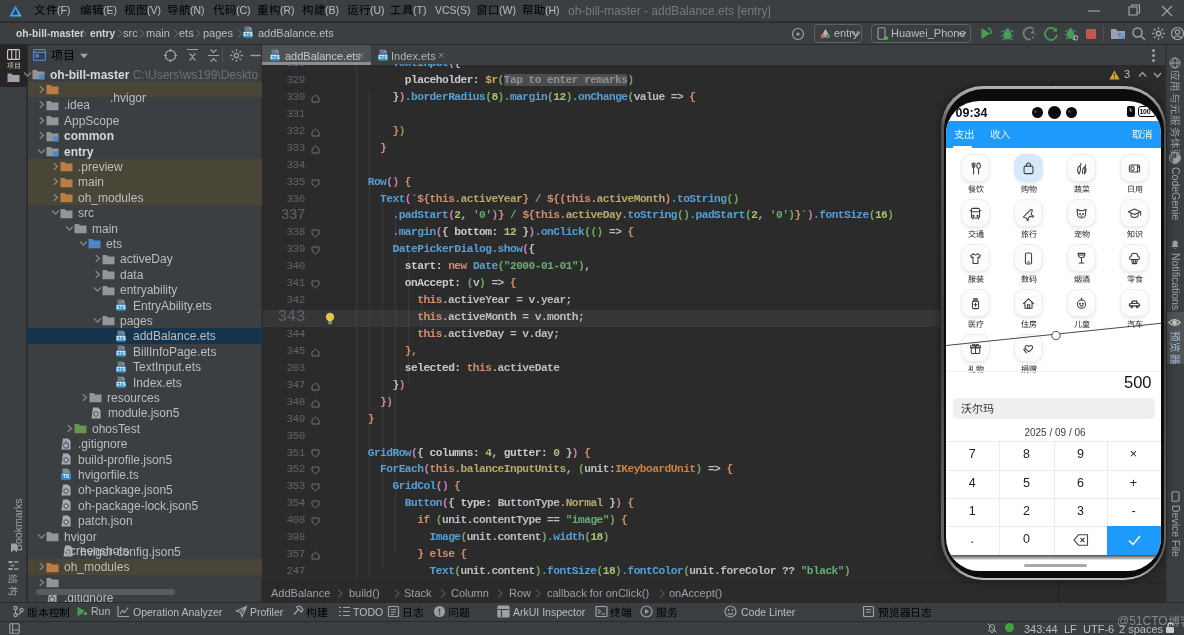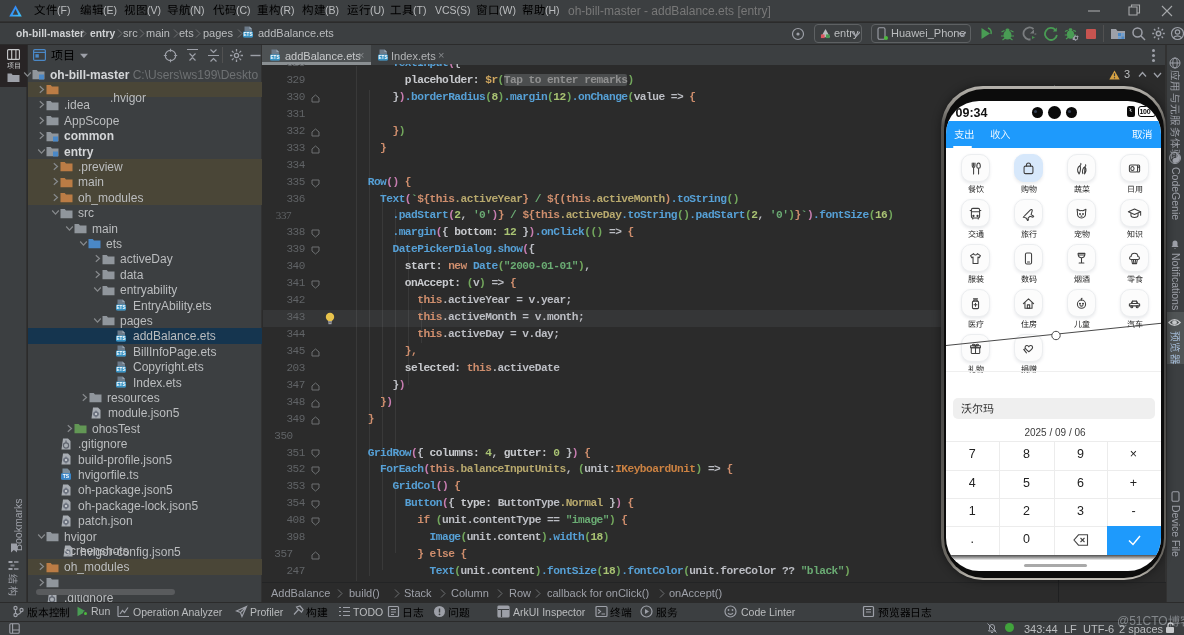--- a/index.html
+++ b/index.html
@@ -479,21 +479,21 @@
 <rect x="1" y="5.5" width="10" height="6" rx="1" fill="#3592c4"></rect>
 <text x="6" y="10.3" font-size="4.6" font-family="Liberation Sans" font-weight="bold" fill="#fff" text-anchor="middle">ETS</text>
         </svg>
 <div class="abs ui" style="left:133px;top:344.7px;white-space:nowrap;width:125px;overflow:hidden;"><span>BillInfoPage.ets</span></div>
 <svg class="abs" style="left:115px;top:360.6px" width="12" height="12" viewBox="0 0 12 12">
 <path d="M2.5 0.5 h5 l2.5 2.5 v8.5 h-7.5 z" fill="#6c7b8a"></path>
           <path d="M7.5 0.5 l2.5 2.5 h-2.5 z" fill="#9aa7b3"></path>
 <rect x="1" y="5.5" width="10" height="6" rx="1" fill="#3592c4"></rect>
 <text x="6" y="10.3" font-size="4.6" font-family="Liberation Sans" font-weight="bold" fill="#fff" text-anchor="middle">ETS</text>
         </svg>
-<div class="abs ui" style="left:133px;top:360.1px;white-space:nowrap;width:125px;overflow:hidden;"><span>Copyright.ets</span></div>
+<div class="abs ui" style="left:133px;top:360.1px;white-space:nowrap;width:125px;overflow:hidden;"><span>TextInput.ets</span></div>
 <svg class="abs" style="left:115px;top:376.0px" width="12" height="12" viewBox="0 0 12 12">
 <path d="M2.5 0.5 h5 l2.5 2.5 v8.5 h-7.5 z" fill="#6c7b8a"></path>
           <path d="M7.5 0.5 l2.5 2.5 h-2.5 z" fill="#9aa7b3"></path>
 <rect x="1" y="5.5" width="10" height="6" rx="1" fill="#3592c4"></rect>
 <text x="6" y="10.3" font-size="4.6" font-family="Liberation Sans" font-weight="bold" fill="#fff" text-anchor="middle">ETS</text>
         </svg>
 <div class="abs ui" style="left:133px;top:375.5px;white-space:nowrap;width:125px;overflow:hidden;"><span>Index.ets</span></div>
 <svg class="abs" style="left:80px;top:392.90000000000003px" width="9" height="9" viewBox="0 0 9 9">
           <path d="M2.8 1.2 L6.5 4.5 L2.8 7.8" fill="none" stroke="#878a8d" stroke-width="1.2"></path>
         </svg>
@@ -648,61 +648,61 @@
 <div style="position:absolute;left:0px;top:58.8px;width:43px;text-align:right;font-family:'Liberation Mono',monospace;font-size:11px;line-height:17px;letter-spacing:-0.4px;color:#606366">332</div>
 <div style="position:absolute;left:81.0px;top:58.8px;white-space:pre;font-family:'Liberation Mono',monospace;font-weight:bold;font-size:11.2px;line-height:17px;letter-spacing:-0.53px"><span style="color:#bcbec4">&nbsp;&nbsp;&nbsp;&nbsp;&nbsp;&nbsp;&nbsp;&nbsp;</span><span style="color:#cf8e6d">}</span><span style="color:#72a65c">)</span></div>
 <div style="position:absolute;left:0px;top:75.7px;width:43px;text-align:right;font-family:'Liberation Mono',monospace;font-size:11px;line-height:17px;letter-spacing:-0.4px;color:#606366">333</div>
 <div style="position:absolute;left:81.0px;top:75.7px;white-space:pre;font-family:'Liberation Mono',monospace;font-weight:bold;font-size:11.2px;line-height:17px;letter-spacing:-0.53px"><span style="color:#bcbec4">&nbsp;&nbsp;&nbsp;&nbsp;&nbsp;&nbsp;</span><span style="color:#cf8e6d">}</span></div>
 <div style="position:absolute;left:0px;top:92.7px;width:43px;text-align:right;font-family:'Liberation Mono',monospace;font-size:11px;line-height:17px;letter-spacing:-0.4px;color:#606366">334</div>
 <div style="position:absolute;left:81.0px;top:92.7px;white-space:pre;font-family:'Liberation Mono',monospace;font-weight:bold;font-size:11.2px;line-height:17px;letter-spacing:-0.53px"></div>
 <div style="position:absolute;left:0px;top:109.6px;width:43px;text-align:right;font-family:'Liberation Mono',monospace;font-size:11px;line-height:17px;letter-spacing:-0.4px;color:#606366">335</div>
 <div style="position:absolute;left:81.0px;top:109.6px;white-space:pre;font-family:'Liberation Mono',monospace;font-weight:bold;font-size:11.2px;line-height:17px;letter-spacing:-0.53px"><span style="color:#bcbec4">&nbsp;&nbsp;&nbsp;&nbsp;</span><span style="color:#56a0d6">Row</span><span style="color:#c77db0">()</span><span style="color:#bcbec4">&nbsp;</span><span style="color:#cf8e6d">{</span></div>
 <div style="position:absolute;left:0px;top:126.5px;width:43px;text-align:right;font-family:'Liberation Mono',monospace;font-size:11px;line-height:17px;letter-spacing:-0.4px;color:#606366">336</div>
 <div style="position:absolute;left:81.0px;top:126.5px;white-space:pre;font-family:'Liberation Mono',monospace;font-weight:bold;font-size:11.2px;line-height:17px;letter-spacing:-0.53px"><span style="color:#bcbec4">&nbsp;&nbsp;&nbsp;&nbsp;&nbsp;&nbsp;</span><span style="color:#56a0d6">Text</span><span style="color:#c77db0">(</span><span style="color:#6aab73">`</span><span style="color:#cf8e6d">${</span><span style="color:#cf8e6d">this</span><span style="color:#b8a96d">.activeYear</span><span style="color:#cf8e6d">}</span><span style="color:#6aab73">&nbsp;/&nbsp;</span><span style="color:#cf8e6d">${(</span><span style="color:#cf8e6d">this</span><span style="color:#b8a96d">.activeMonth</span><span style="color:#cf8e6d">)</span><span style="color:#56a0d6">.toString</span><span style="color:#72a65c">()</span></div>
-<div style="position:absolute;left:0px;top:143.4px;width:43px;text-align:center;font-family:Liberation Serif, serif;font-size:11px;line-height:17px;letter-spacing:-0.4px;color:#606366">337</div>
+<div style="position:absolute;left:0px;top:143.4px;width:43px;text-align:right;font-family:Liberation Mono, monospace;font-size:14px;line-height:17px;letter-spacing:-0.4px;color:#606366">337</div>
 <div style="position:absolute;left:81.0px;top:143.4px;white-space:pre;font-family:'Liberation Mono',monospace;font-weight:bold;font-size:11.2px;line-height:17px;letter-spacing:-0.53px"><span style="color:#bcbec4">&nbsp;&nbsp;&nbsp;&nbsp;&nbsp;&nbsp;&nbsp;&nbsp;</span><span style="color:#56a0d6">.padStart</span><span style="color:#c77db0">(</span><span style="color:#a9c373">2</span><span style="color:#bcbec4">,&nbsp;</span><span style="color:#6aab73">'0'</span><span style="color:#c77db0">)</span><span style="color:#cf8e6d">}</span><span style="color:#6aab73">&nbsp;/&nbsp;</span><span style="color:#cf8e6d">${</span><span style="color:#cf8e6d">this</span><span style="color:#b8a96d">.activeDay</span><span style="color:#56a0d6">.toString</span><span style="color:#72a65c">()</span><span style="color:#56a0d6">.padStart</span><span style="color:#72a65c">(</span><span style="color:#a9c373">2</span><span style="color:#bcbec4">,&nbsp;</span><span style="color:#6aab73">'0'</span><span style="color:#72a65c">)</span><span style="color:#cf8e6d">}</span><span style="color:#6aab73">`</span><span style="color:#c77db0">)</span><span style="color:#56a0d6">.fontSize</span><span style="color:#72a65c">(</span><span style="color:#a9c373">16</span><span style="color:#72a65c">)</span></div>
 <div style="position:absolute;left:0px;top:160.4px;width:43px;text-align:right;font-family:'Liberation Mono',monospace;font-size:11px;line-height:17px;letter-spacing:-0.4px;color:#606366">338</div>
 <div style="position:absolute;left:81.0px;top:160.4px;white-space:pre;font-family:'Liberation Mono',monospace;font-weight:bold;font-size:11.2px;line-height:17px;letter-spacing:-0.53px"><span style="color:#bcbec4">&nbsp;&nbsp;&nbsp;&nbsp;&nbsp;&nbsp;&nbsp;&nbsp;</span><span style="color:#56a0d6">.margin</span><span style="color:#c77db0">(</span><span style="color:#bcbec4">{&nbsp;</span><span style="color:#c8cace">bottom:&nbsp;</span><span style="color:#a9c373">12</span><span style="color:#bcbec4">&nbsp;}</span><span style="color:#c77db0">)</span><span style="color:#56a0d6">.onClick</span><span style="color:#72a65c">(()</span><span style="color:#bcbec4">&nbsp;=&gt;&nbsp;</span><span style="color:#cf8e6d">{</span></div>
 <div style="position:absolute;left:0px;top:177.3px;width:43px;text-align:right;font-family:'Liberation Mono',monospace;font-size:11px;line-height:17px;letter-spacing:-0.4px;color:#606366">339</div>
 <div style="position:absolute;left:81.0px;top:177.3px;white-space:pre;font-family:'Liberation Mono',monospace;font-weight:bold;font-size:11.2px;line-height:17px;letter-spacing:-0.53px"><span style="color:#bcbec4">&nbsp;&nbsp;&nbsp;&nbsp;&nbsp;&nbsp;&nbsp;&nbsp;</span><span style="color:#56a0d6">DatePickerDialog</span><span style="color:#56a0d6">.show</span><span style="color:#c77db0">(</span><span style="color:#bcbec4">{</span></div>
 <div style="position:absolute;left:0px;top:194.2px;width:43px;text-align:right;font-family:'Liberation Mono',monospace;font-size:11px;line-height:17px;letter-spacing:-0.4px;color:#606366">340</div>
 <div style="position:absolute;left:81.0px;top:194.2px;white-space:pre;font-family:'Liberation Mono',monospace;font-weight:bold;font-size:11.2px;line-height:17px;letter-spacing:-0.53px"><span style="color:#bcbec4">&nbsp;&nbsp;&nbsp;&nbsp;&nbsp;&nbsp;&nbsp;&nbsp;&nbsp;&nbsp;</span><span style="color:#c8cace">start:&nbsp;</span><span style="color:#cf8e6d">new</span><span style="color:#bcbec4">&nbsp;</span><span style="color:#56a0d6">Date</span><span style="color:#72a65c">(</span><span style="color:#6aab73">"2000-01-01"</span><span style="color:#72a65c">)</span><span style="color:#bcbec4">,</span></div>
 <div style="position:absolute;left:0px;top:211.2px;width:43px;text-align:right;font-family:'Liberation Mono',monospace;font-size:11px;line-height:17px;letter-spacing:-0.4px;color:#606366">341</div>
 <div style="position:absolute;left:81.0px;top:211.2px;white-space:pre;font-family:'Liberation Mono',monospace;font-weight:bold;font-size:11.2px;line-height:17px;letter-spacing:-0.53px"><span style="color:#bcbec4">&nbsp;&nbsp;&nbsp;&nbsp;&nbsp;&nbsp;&nbsp;&nbsp;&nbsp;&nbsp;</span><span style="color:#c8cace">onAccept:&nbsp;</span><span style="color:#72a65c">(</span><span style="color:#bcbec4">v</span><span style="color:#72a65c">)</span><span style="color:#bcbec4">&nbsp;=&gt;&nbsp;</span><span style="color:#cf8e6d">{</span></div>
 <div style="position:absolute;left:0px;top:228.1px;width:43px;text-align:right;font-family:'Liberation Mono',monospace;font-size:11px;line-height:17px;letter-spacing:-0.4px;color:#606366">342</div>
 <div style="position:absolute;left:81.0px;top:228.1px;white-space:pre;font-family:'Liberation Mono',monospace;font-weight:bold;font-size:11.2px;line-height:17px;letter-spacing:-0.53px"><span style="color:#bcbec4">&nbsp;&nbsp;&nbsp;&nbsp;&nbsp;&nbsp;&nbsp;&nbsp;&nbsp;&nbsp;&nbsp;&nbsp;</span><span style="color:#cf8e6d">this</span><span style="color:#bcbec4">.activeYear&nbsp;=&nbsp;v.year;</span></div>
-<div style="position:absolute;left:0px;top:245.0px;width:43px;text-align:right;font-family:'Liberation Mono',monospace;font-size:11px;line-height:17px;letter-spacing:-0.4px;color:#606366">343</div>
+<div style="position:absolute;left:0px;top:245.0px;width:43px;text-align:right;font-family:'Liberation Mono',monospace;font-size:16px;line-height:17px;letter-spacing:-0.4px;color:#606366">343</div>
 <div style="position:absolute;left:81.0px;top:245.0px;white-space:pre;font-family:'Liberation Mono',monospace;font-weight:bold;font-size:11.2px;line-height:17px;letter-spacing:-0.53px"><span style="color:#bcbec4">&nbsp;&nbsp;&nbsp;&nbsp;&nbsp;&nbsp;&nbsp;&nbsp;&nbsp;&nbsp;&nbsp;&nbsp;</span><span style="color:#cf8e6d">this</span><span style="color:#bcbec4">.activeMonth&nbsp;=&nbsp;v.month;</span></div>
 <div style="position:absolute;left:0px;top:261.9px;width:43px;text-align:right;font-family:'Liberation Mono',monospace;font-size:11px;line-height:17px;letter-spacing:-0.4px;color:#606366">344</div>
 <div style="position:absolute;left:81.0px;top:261.9px;white-space:pre;font-family:'Liberation Mono',monospace;font-weight:bold;font-size:11.2px;line-height:17px;letter-spacing:-0.53px"><span style="color:#bcbec4">&nbsp;&nbsp;&nbsp;&nbsp;&nbsp;&nbsp;&nbsp;&nbsp;&nbsp;&nbsp;&nbsp;&nbsp;</span><span style="color:#cf8e6d">this</span><span style="color:#bcbec4">.activeDay&nbsp;=&nbsp;v.day;</span></div>
 <div style="position:absolute;left:0px;top:278.9px;width:43px;text-align:right;font-family:'Liberation Mono',monospace;font-size:11px;line-height:17px;letter-spacing:-0.4px;color:#606366">345</div>
 <div style="position:absolute;left:81.0px;top:278.9px;white-space:pre;font-family:'Liberation Mono',monospace;font-weight:bold;font-size:11.2px;line-height:17px;letter-spacing:-0.53px"><span style="color:#bcbec4">&nbsp;&nbsp;&nbsp;&nbsp;&nbsp;&nbsp;&nbsp;&nbsp;&nbsp;&nbsp;</span><span style="color:#cf8e6d">},</span></div>
 <div style="position:absolute;left:0px;top:295.8px;width:43px;text-align:right;font-family:'Liberation Mono',monospace;font-size:11px;line-height:17px;letter-spacing:-0.4px;color:#606366">203</div>
 <div style="position:absolute;left:81.0px;top:295.8px;white-space:pre;font-family:'Liberation Mono',monospace;font-weight:bold;font-size:11.2px;line-height:17px;letter-spacing:-0.53px"><span style="color:#bcbec4">&nbsp;&nbsp;&nbsp;&nbsp;&nbsp;&nbsp;&nbsp;&nbsp;&nbsp;&nbsp;</span><span style="color:#c8cace">selected:&nbsp;</span><span style="color:#cf8e6d">this</span><span style="color:#bcbec4">.activeDate</span></div>
 <div style="position:absolute;left:0px;top:312.7px;width:43px;text-align:right;font-family:'Liberation Mono',monospace;font-size:11px;line-height:17px;letter-spacing:-0.4px;color:#606366">347</div>
 <div style="position:absolute;left:81.0px;top:312.7px;white-space:pre;font-family:'Liberation Mono',monospace;font-weight:bold;font-size:11.2px;line-height:17px;letter-spacing:-0.53px"><span style="color:#bcbec4">&nbsp;&nbsp;&nbsp;&nbsp;&nbsp;&nbsp;&nbsp;&nbsp;</span><span style="color:#bcbec4">}</span><span style="color:#c77db0">)</span></div>
 <div style="position:absolute;left:0px;top:329.7px;width:43px;text-align:right;font-family:'Liberation Mono',monospace;font-size:11px;line-height:17px;letter-spacing:-0.4px;color:#606366">348</div>
 <div style="position:absolute;left:81.0px;top:329.7px;white-space:pre;font-family:'Liberation Mono',monospace;font-weight:bold;font-size:11.2px;line-height:17px;letter-spacing:-0.53px"><span style="color:#bcbec4">&nbsp;&nbsp;&nbsp;&nbsp;&nbsp;&nbsp;</span><span style="color:#cf8e6d">}</span><span style="color:#c77db0">)</span></div>
 <div style="position:absolute;left:0px;top:346.6px;width:43px;text-align:right;font-family:'Liberation Mono',monospace;font-size:11px;line-height:17px;letter-spacing:-0.4px;color:#606366">349</div>
 <div style="position:absolute;left:81.0px;top:346.6px;white-space:pre;font-family:'Liberation Mono',monospace;font-weight:bold;font-size:11.2px;line-height:17px;letter-spacing:-0.53px"><span style="color:#bcbec4">&nbsp;&nbsp;&nbsp;&nbsp;</span><span style="color:#cf8e6d">}</span></div>
-<div style="position:absolute;left:0px;top:363.5px;width:43px;text-align:center;font-family:'Liberation Mono',monospace;font-size:11px;line-height:17px;letter-spacing:-0.4px;color:#606366">350</div>
+<div style="position:absolute;left:0px;top:363.5px;width:43px;text-align:right;font-family:'Liberation Mono',monospace;font-size:11px;line-height:17px;letter-spacing:-0.4px;color:#606366">350</div>
 <div style="position:absolute;left:81.0px;top:363.5px;white-space:pre;font-family:'Liberation Mono',monospace;font-weight:bold;font-size:11.2px;line-height:17px;letter-spacing:-0.53px"></div>
 <div style="position:absolute;left:0px;top:380.5px;width:43px;text-align:right;font-family:'Liberation Mono',monospace;font-size:11px;line-height:17px;letter-spacing:-0.4px;color:#606366">351</div>
 <div style="position:absolute;left:81.0px;top:380.5px;white-space:pre;font-family:'Liberation Mono',monospace;font-weight:bold;font-size:11.2px;line-height:17px;letter-spacing:-0.53px"><span style="color:#bcbec4">&nbsp;&nbsp;&nbsp;&nbsp;</span><span style="color:#56a0d6">GridRow</span><span style="color:#c77db0">(</span><span style="color:#bcbec4">{&nbsp;</span><span style="color:#c8cace">columns:&nbsp;</span><span style="color:#a9c373">4</span><span style="color:#bcbec4">,&nbsp;</span><span style="color:#c8cace">gutter:&nbsp;</span><span style="color:#a9c373">0</span><span style="color:#bcbec4">&nbsp;}</span><span style="color:#c77db0">)</span><span style="color:#bcbec4">&nbsp;</span><span style="color:#cf8e6d">{</span></div>
 <div style="position:absolute;left:0px;top:397.4px;width:43px;text-align:right;font-family:'Liberation Mono',monospace;font-size:11px;line-height:17px;letter-spacing:-0.4px;color:#606366">352</div>
 <div style="position:absolute;left:81.0px;top:397.4px;white-space:pre;font-family:'Liberation Mono',monospace;font-weight:bold;font-size:11.2px;line-height:17px;letter-spacing:-0.53px"><span style="color:#bcbec4">&nbsp;&nbsp;&nbsp;&nbsp;&nbsp;&nbsp;</span><span style="color:#56a0d6">ForEach</span><span style="color:#c77db0">(</span><span style="color:#cf8e6d">this</span><span style="color:#b8a96d">.balanceInputUnits</span><span style="color:#bcbec4">,&nbsp;</span><span style="color:#72a65c">(</span><span style="color:#bcbec4">unit:</span><span style="color:#cc8242">IKeyboardUnit</span><span style="color:#72a65c">)</span><span style="color:#bcbec4">&nbsp;=&gt;&nbsp;</span><span style="color:#cf8e6d">{</span></div>
 <div style="position:absolute;left:0px;top:414.3px;width:43px;text-align:right;font-family:'Liberation Mono',monospace;font-size:11px;line-height:17px;letter-spacing:-0.4px;color:#606366">353</div>
 <div style="position:absolute;left:81.0px;top:414.3px;white-space:pre;font-family:'Liberation Mono',monospace;font-weight:bold;font-size:11.2px;line-height:17px;letter-spacing:-0.53px"><span style="color:#bcbec4">&nbsp;&nbsp;&nbsp;&nbsp;&nbsp;&nbsp;&nbsp;&nbsp;</span><span style="color:#56a0d6">GridCol</span><span style="color:#c77db0">()</span><span style="color:#bcbec4">&nbsp;</span><span style="color:#cf8e6d">{</span></div>
 <div style="position:absolute;left:0px;top:431.2px;width:43px;text-align:right;font-family:'Liberation Mono',monospace;font-size:11px;line-height:17px;letter-spacing:-0.4px;color:#606366">354</div>
 <div style="position:absolute;left:81.0px;top:431.2px;white-space:pre;font-family:'Liberation Mono',monospace;font-weight:bold;font-size:11.2px;line-height:17px;letter-spacing:-0.53px"><span style="color:#bcbec4">&nbsp;&nbsp;&nbsp;&nbsp;&nbsp;&nbsp;&nbsp;&nbsp;&nbsp;&nbsp;</span><span style="color:#56a0d6">Button</span><span style="color:#c77db0">(</span><span style="color:#bcbec4">{&nbsp;</span><span style="color:#c8cace">type:&nbsp;</span><span style="color:#bcbec4">ButtonType</span><span style="color:#b8a96d">.Normal</span><span style="color:#bcbec4">&nbsp;}</span><span style="color:#c77db0">)</span><span style="color:#bcbec4">&nbsp;</span><span style="color:#cf8e6d">{</span></div>
 <div style="position:absolute;left:0px;top:448.2px;width:43px;text-align:right;font-family:'Liberation Mono',monospace;font-size:11px;line-height:17px;letter-spacing:-0.4px;color:#606366">408</div>
 <div style="position:absolute;left:81.0px;top:448.2px;white-space:pre;font-family:'Liberation Mono',monospace;font-weight:bold;font-size:11.2px;line-height:17px;letter-spacing:-0.53px"><span style="color:#bcbec4">&nbsp;&nbsp;&nbsp;&nbsp;&nbsp;&nbsp;&nbsp;&nbsp;&nbsp;&nbsp;&nbsp;&nbsp;</span><span style="color:#cf8e6d">if</span><span style="color:#bcbec4">&nbsp;</span><span style="color:#72a65c">(</span><span style="color:#bcbec4">unit.contentType&nbsp;</span><span style="color:#bcbec4">==&nbsp;</span><span style="color:#6aab73">"image"</span><span style="color:#72a65c">)</span><span style="color:#bcbec4">&nbsp;</span><span style="color:#cf8e6d">{</span></div>
 <div style="position:absolute;left:0px;top:465.1px;width:43px;text-align:right;font-family:'Liberation Mono',monospace;font-size:11px;line-height:17px;letter-spacing:-0.4px;color:#606366">398</div>
 <div style="position:absolute;left:81.0px;top:465.1px;white-space:pre;font-family:'Liberation Mono',monospace;font-weight:bold;font-size:11.2px;line-height:17px;letter-spacing:-0.53px"><span style="color:#bcbec4">&nbsp;&nbsp;&nbsp;&nbsp;&nbsp;&nbsp;&nbsp;&nbsp;&nbsp;&nbsp;&nbsp;&nbsp;&nbsp;&nbsp;</span><span style="color:#56a0d6">Image</span><span style="color:#72a65c">(</span><span style="color:#bcbec4">unit.content</span><span style="color:#72a65c">)</span><span style="color:#56a0d6">.width</span><span style="color:#72a65c">(</span><span style="color:#a9c373">18</span><span style="color:#72a65c">)</span></div>
-<div style="position:absolute;left:0px;top:482.0px;width:43px;text-align:center;font-family:'Liberation Mono',monospace;font-size:11px;line-height:17px;letter-spacing:-0.4px;color:#606366">357</div>
+<div style="position:absolute;left:0px;top:482.0px;width:43px;text-align:right;font-family:'Liberation Mono',monospace;font-size:11px;line-height:17px;letter-spacing:-0.4px;color:#606366">357</div>
 <div style="position:absolute;left:81.0px;top:482.0px;white-space:pre;font-family:'Liberation Mono',monospace;font-weight:bold;font-size:11.2px;line-height:17px;letter-spacing:-0.53px"><span style="color:#bcbec4">&nbsp;&nbsp;&nbsp;&nbsp;&nbsp;&nbsp;&nbsp;&nbsp;&nbsp;&nbsp;&nbsp;&nbsp;</span><span style="color:#cf8e6d">}</span><span style="color:#bcbec4">&nbsp;</span><span style="color:#cf8e6d">else</span><span style="color:#bcbec4">&nbsp;</span><span style="color:#cf8e6d">{</span></div>
 <div style="position:absolute;left:0px;top:499.0px;width:43px;text-align:right;font-family:'Liberation Mono',monospace;font-size:11px;line-height:17px;letter-spacing:-0.4px;color:#606366">247</div>
 <div style="position:absolute;left:81.0px;top:499.0px;white-space:pre;font-family:'Liberation Mono',monospace;font-weight:bold;font-size:11.2px;line-height:17px;letter-spacing:-0.53px"><span style="color:#bcbec4">&nbsp;&nbsp;&nbsp;&nbsp;&nbsp;&nbsp;&nbsp;&nbsp;&nbsp;&nbsp;&nbsp;&nbsp;&nbsp;&nbsp;</span><span style="color:#56a0d6">Text</span><span style="color:#72a65c">(</span><span style="color:#bcbec4">unit.content</span><span style="color:#72a65c">)</span><span style="color:#56a0d6">.fontSize</span><span style="color:#72a65c">(</span><span style="color:#a9c373">18</span><span style="color:#72a65c">)</span><span style="color:#56a0d6">.fontColor</span><span style="color:#72a65c">(</span><span style="color:#bcbec4">unit.foreColor&nbsp;</span><span style="color:#bcbec4">??&nbsp;</span><span style="color:#6aab73">"black"</span><span style="color:#72a65c">)</span></div>
 </div>
 <svg class="abs" style="left:311px;top:94px" width="9" height="9" viewBox="0 0 9 9">
           <path d="M1 8 h7 V4 L4.5 1 L1 4 z" fill="none" stroke="#6e7173" stroke-width="1"></path>
         </svg>
 <svg class="abs" style="left:311px;top:128px" width="9" height="9" viewBox="0 0 9 9">
           <path d="M1 8 h7 V4 L4.5 1 L1 4 z" fill="none" stroke="#6e7173" stroke-width="1"></path>
         </svg>
@@ -1172,20 +1172,21 @@
           <svg class="abs" style="left:75.5px;top:239.5px" width="15" height="15" viewBox="0 0 22 22" fill="none" stroke="#3f3f3f" stroke-width="1.55" stroke-linecap="round" stroke-linejoin="round">
             <path d="M11.5 8.5 c-1.2-2.8-5.5-2.2-5.5 0.8 0 2.8 5.5 6.5 5.5 6.5 s5.5-3.7 5.5-6.5 c0-3-4.3-3.6-5.5-0.8 z"></path>
             <path d="M4.5 13 l3.5 4.5 M5.8 11.5 l-1.8 1"></path>
           </svg>
           <div class="abs" style="left:60.5px;top:263.5px;width:45px;text-align:center;font-size:8px;line-height:8.5px"><svg class="cjg" style="width:8px;height:8px;vertical-align:top;fill:#1f1f1f;" viewBox="0 0 1000 1000">
               <use href="#u6350"></use>
             </svg><svg class="cjg" style="width:8px;height:8px;vertical-align:top;fill:#1f1f1f;" viewBox="0 0 1000 1000">
               <use href="#u8d60"></use>
             </svg></div>
           <div class="abs" style="left:0;top:270px;width:215px;height:1px;background:#efefef"></div>
+          <div class="abs" style="left:0;top:272px;width:206px;text-align:right;font-size:16.5px;font-weight:500;color:#111">500</div>
           <div class="abs" style="left:7.5px;top:297px;width:202px;height:21px;border-radius:5px;background:#efefef"></div>
           <div class="abs" style="left:15.5px;top:301.5px;font-size:11px;line-height:11.5px"><svg class="cjg" style="width:11px;height:11px;vertical-align:top;fill:#333;" viewBox="0 0 1000 1000">
               <use href="#u6c83"></use>
             </svg><svg class="cjg" style="width:11px;height:11px;vertical-align:top;fill:#333;" viewBox="0 0 1000 1000">
               <use href="#u5c14"></use>
             </svg><svg class="cjg" style="width:11px;height:11px;vertical-align:top;fill:#333;" viewBox="0 0 1000 1000">
               <use href="#u739b"></use>
             </svg></div>
           <div class="abs" style="left:2px;top:326px;width:215px;text-align:center;font-size:10px;color:#3c3c3c">2025 / 09 / 06</div>
           <div class="abs" style="left:0;top:340px;width:215px;height:1px;background:#ececec"></div>

